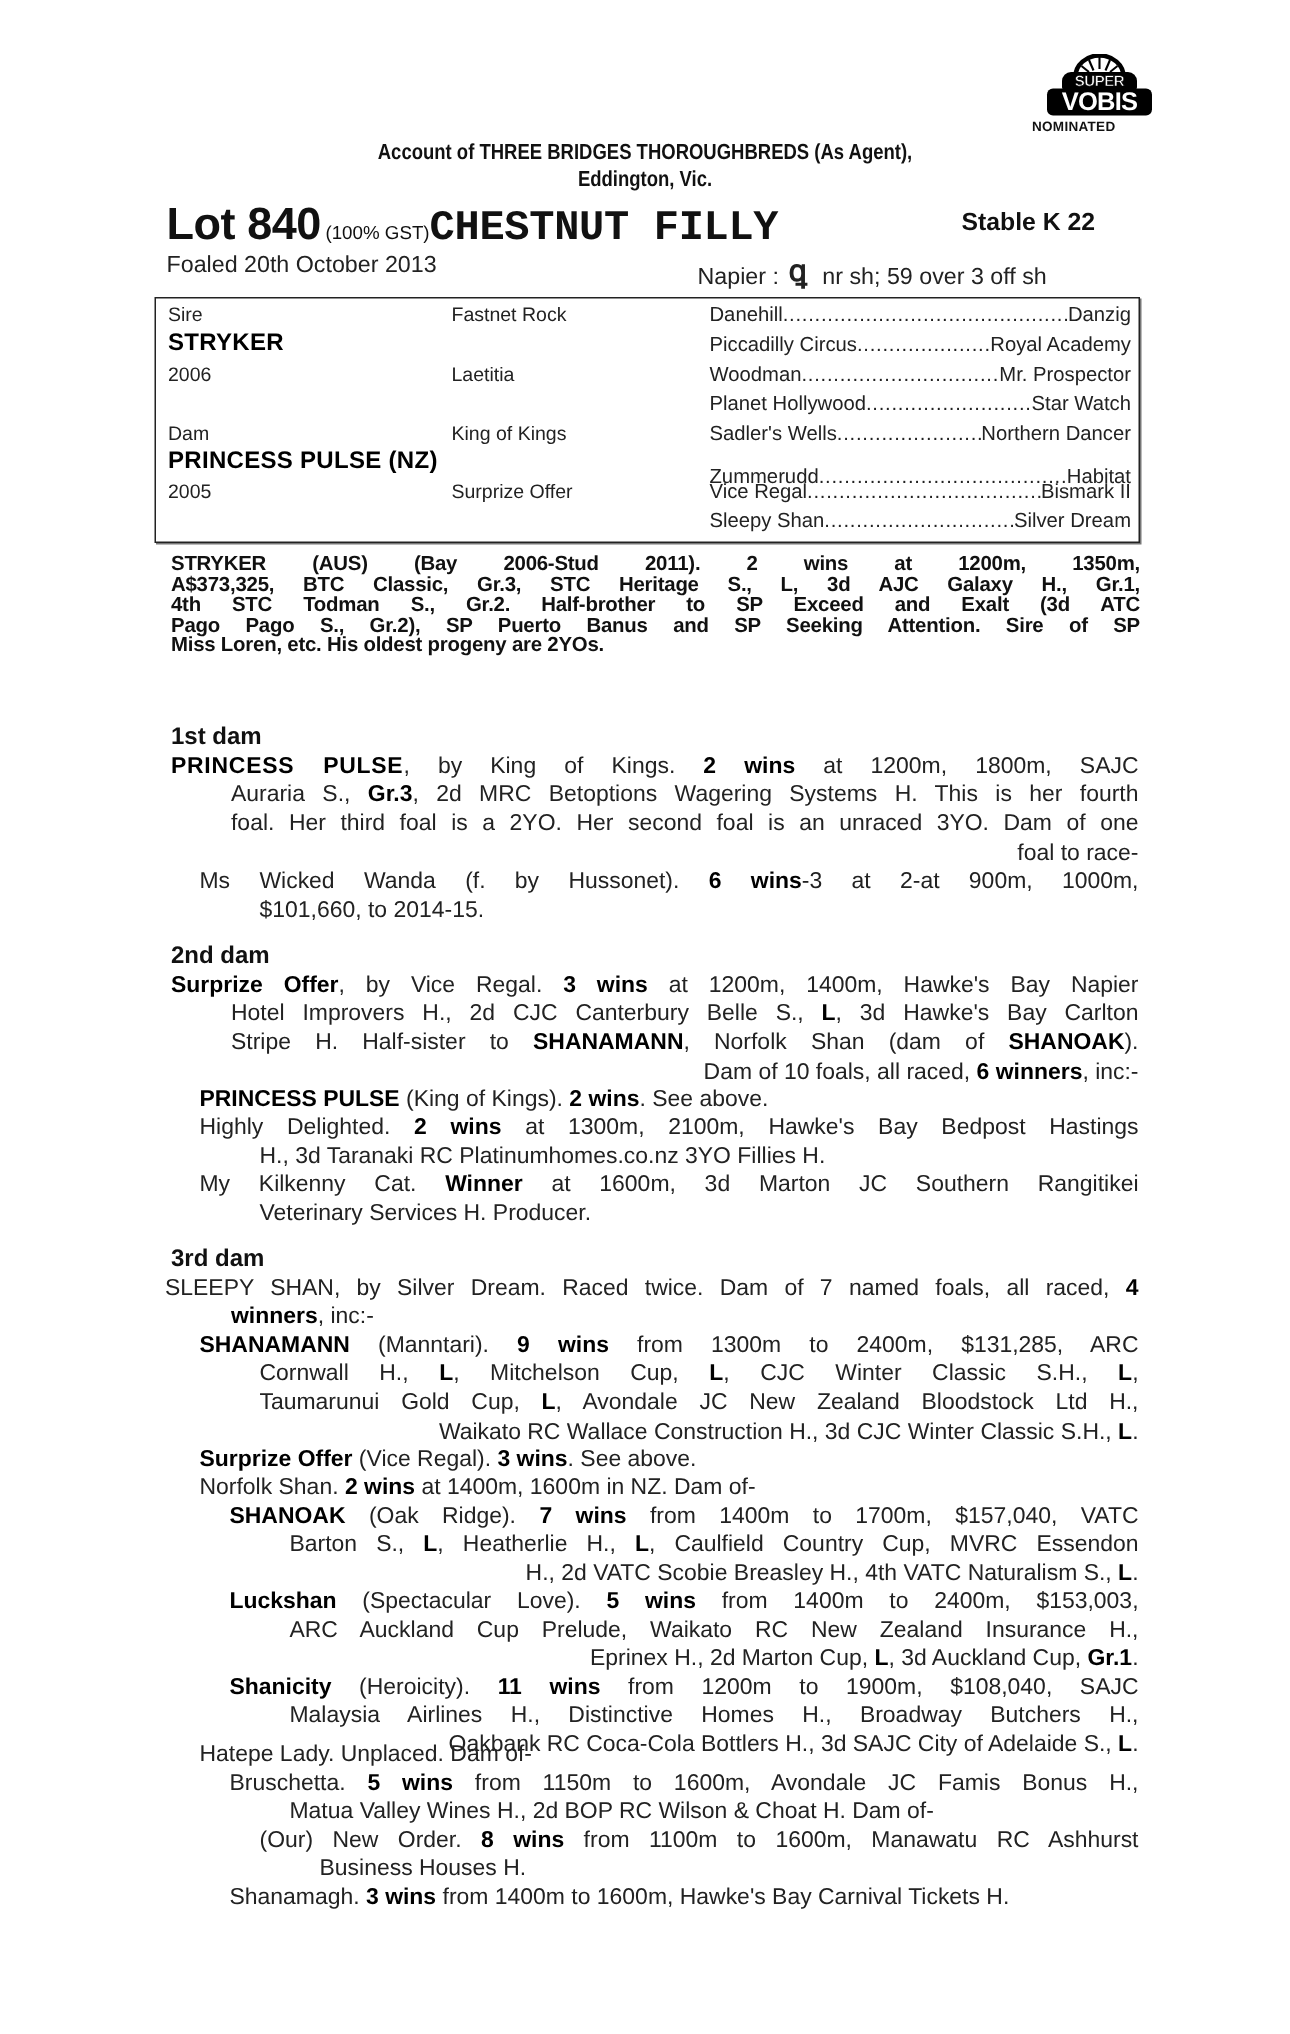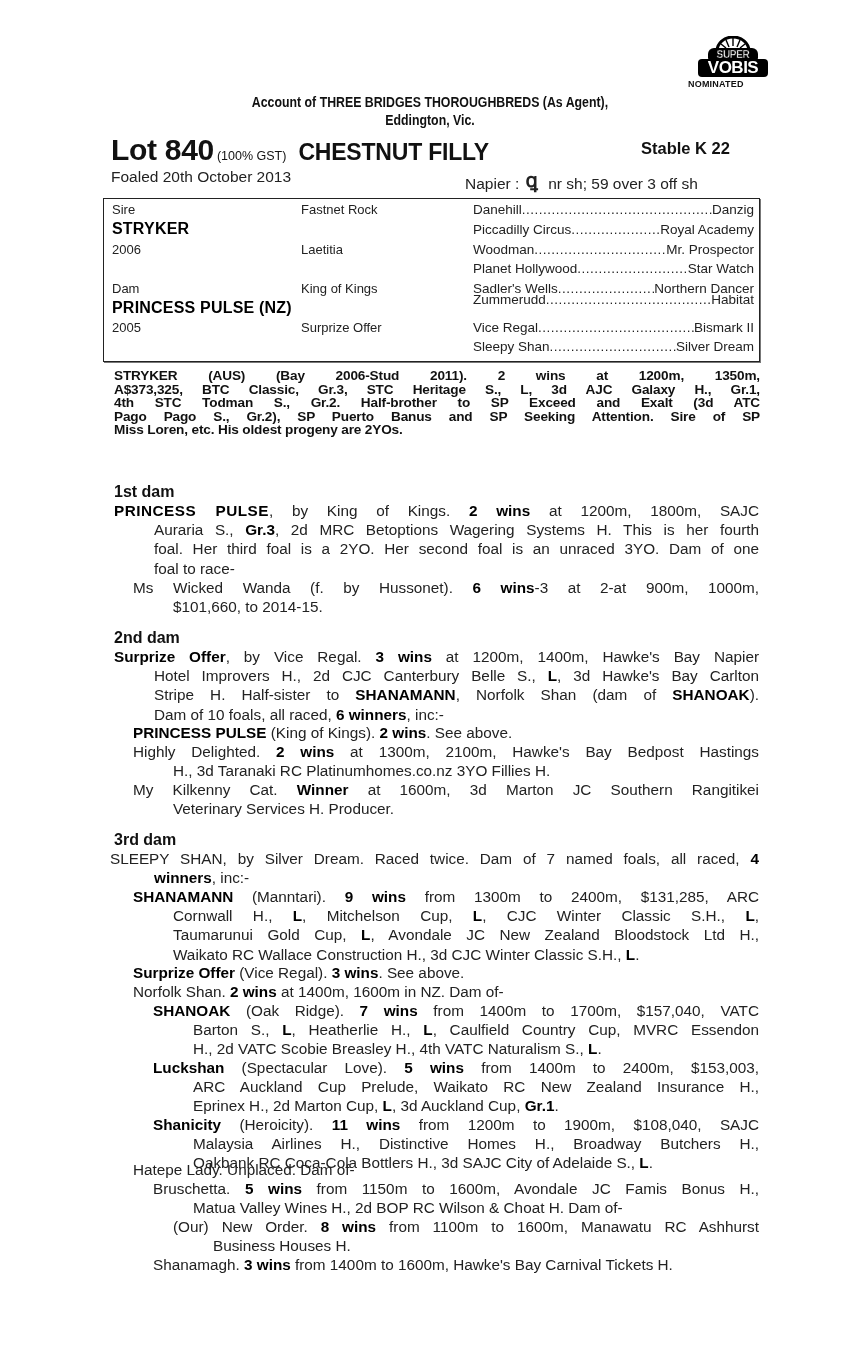--- a/index.html
+++ b/index.html
@@ -16,41 +16,41 @@
   .logo .vobis { position:absolute; left:10px; top:22px; width:70px; text-align:center; font-weight:900; font-size:17px; color:#fff; letter-spacing:-0.5px; }
   .logo .nom { position:absolute; left:0; top:43px; width:90px; text-align:left; font-weight:900; font-size:9px; letter-spacing:0.2px; }
 
   .account { left:0; width:860px; text-align:center; font-family:"Liberation Sans Narrow","Liberation Sans", sans-serif; font-weight:bold; font-size:14.5px; transform:scaleX(0.85); transform-origin:center; }
   .acc1 { top:94px; }
   .acc2 { top:112px; }
 
   .lotline { left:111px; top:133px; white-space:nowrap; }
   .lot { font-weight:900; font-size:30px; letter-spacing:-0.3px; }
   .gst { font-size:12.5px; margin-left:3px; }
-  .filly { font-weight:900; font-size:23px; margin-left:12px; letter-spacing:-0.2px; }
+  .filly { font-weight:900; font-size:28px; letter-spacing:-0.2px;font-family:Liberation Mono, monospace; }
   .stable { left:641px; top:139px; font-weight:900; font-size:16.5px; }
   .foaled { left:111px; top:168px; font-size:15.5px; color:#222; }
   .branded { left:465px; top:168px; font-size:15.5px; color:#222; white-space:nowrap; }
   .brandglyph { display:inline-block; font-size:20px; font-weight:bold; margin:0 6px 0 2px; transform:translateY(-2px); }
 
   .ped { left:103px; top:198px; width:655px; height:162px; border:1.5px solid #222; box-shadow:1px 1px 0 #777; }
   .ped .c { position:absolute; font-size:13px; color:#222; white-space:nowrap; }
   .ped .b { position:absolute; font-weight:900; font-size:16px; color:#000; white-space:nowrap; letter-spacing:0.2px; }
   .ped .anc { position:absolute; left:369px; width:281px; font-size:13.5px; color:#222; display:flex; white-space:nowrap; }
   .ped .anc .dots { flex:1; overflow:hidden; }
   .ped .anc .dots::after { content:"......................................................................................................................"; letter-spacing:0.5px; }
 
   .sire-note { left:114px; top:369px; width:646px; font-family:"Liberation Sans", sans-serif; font-weight:900; font-size:13.6px; line-height:13.6px; text-align:justify; letter-spacing:-0.15px; }
   .sire-note span { display:block; text-align:justify; text-align-last:justify; }
   .sire-note span.last { text-align-last:left; }
 
   .sec { left:114px; font-weight:900; font-size:16px; }
   .para { position:absolute; font-size:15.3px; line-height:19.4px; color:#222; white-space:nowrap; }
   .para .j { display:block; text-align:justify; text-align-last:justify; }
-  .para .l { display:block; text-align:left; }
+  .para .l { display:block; text-align:right; }
   b, .bold { font-weight:900; color:#000; }
 </style>
 </head>
 <body>
 
 <div class="abs logo">
   <svg class="arc" viewBox="0 0 38 16">
     <path d="M3 15 A16 14 0 0 1 35 15" fill="none" stroke="#000" stroke-width="3"></path>
     <g stroke="#000" stroke-width="1.4">
       <line x1="19" y1="2" x2="19" y2="10"></line>
@@ -112,21 +112,21 @@
   <div class="anc" style="top:62px">
       <span>Planet Hollywood</span>
       <span class="dots"></span>
       <span>Star Watch</span>
     </div>
   <div class="anc" style="top:82px">
       <span>Sadler's Wells</span>
       <span class="dots"></span>
       <span>Northern Dancer</span>
     </div>
-  <div class="anc" style="top:93px">
+  <div class="anc" style="top:111px">
       <span>Zummerudd</span>
       <span class="dots"></span>
       <span>Habitat</span>
     </div>
   <div class="anc" style="top:121px">
       <span>Vice Regal</span>
       <span class="dots"></span>
       <span>Bismark II</span>
     </div>
   <div class="anc" style="top:140px">

